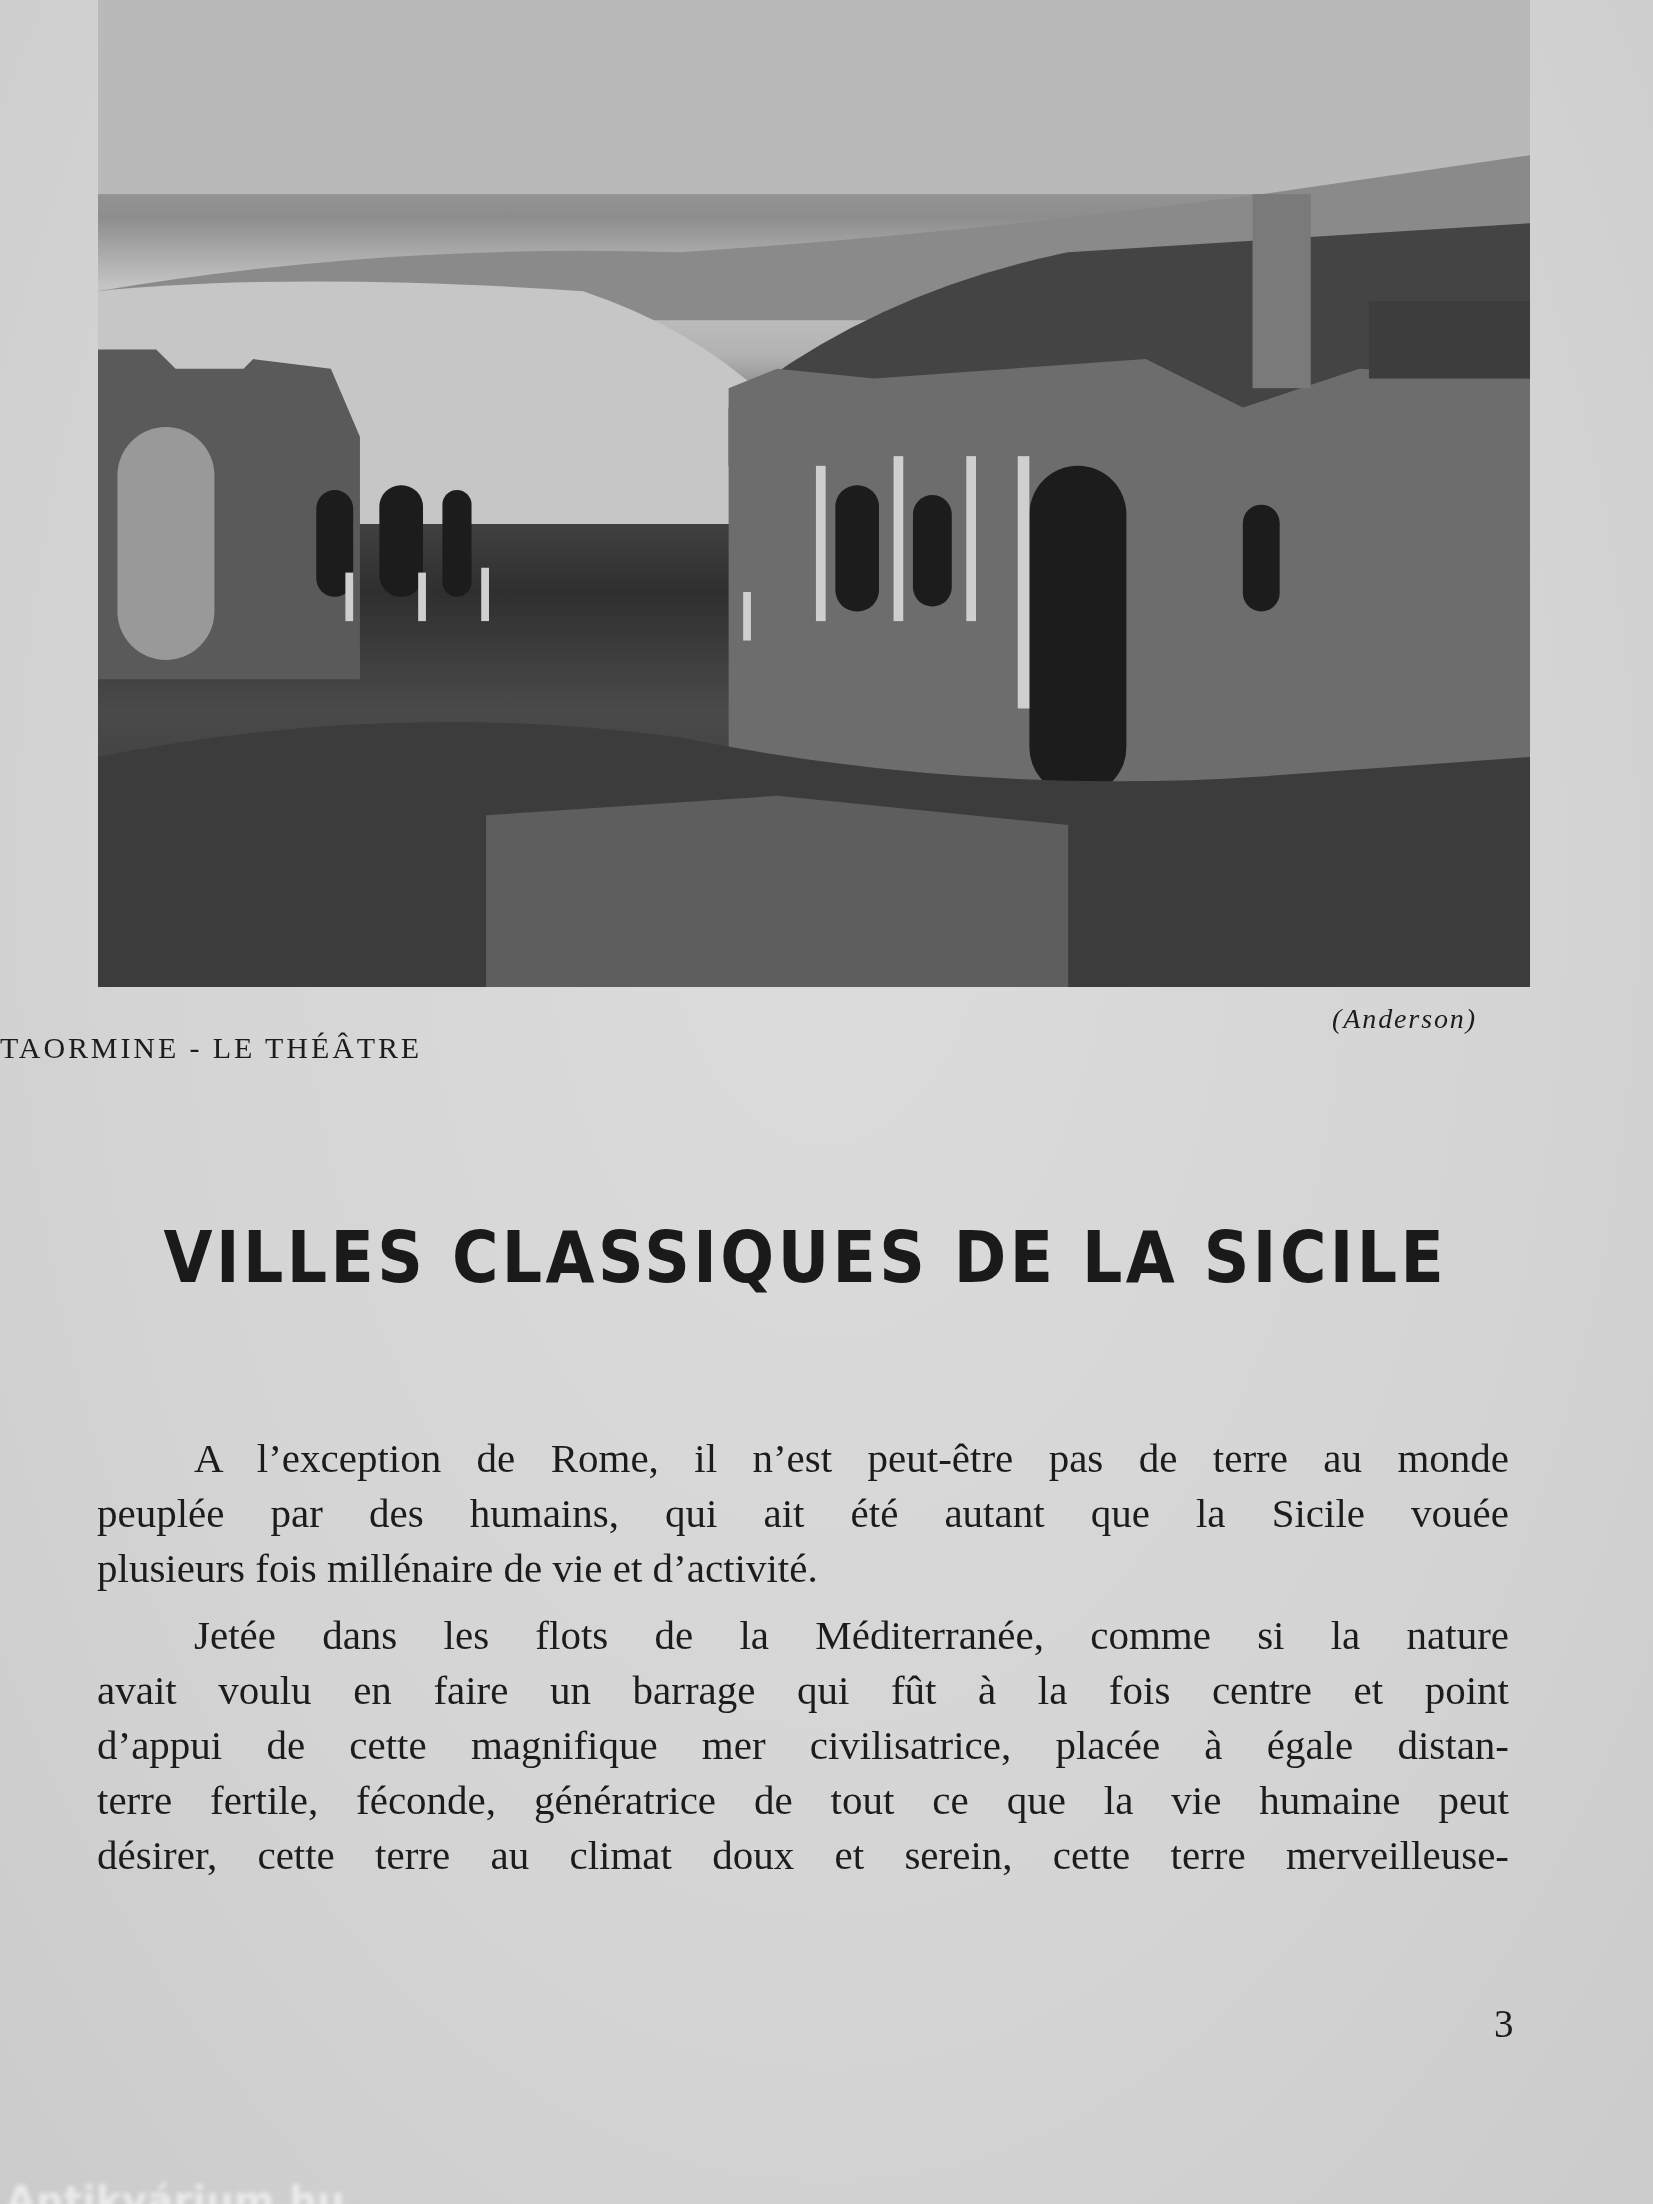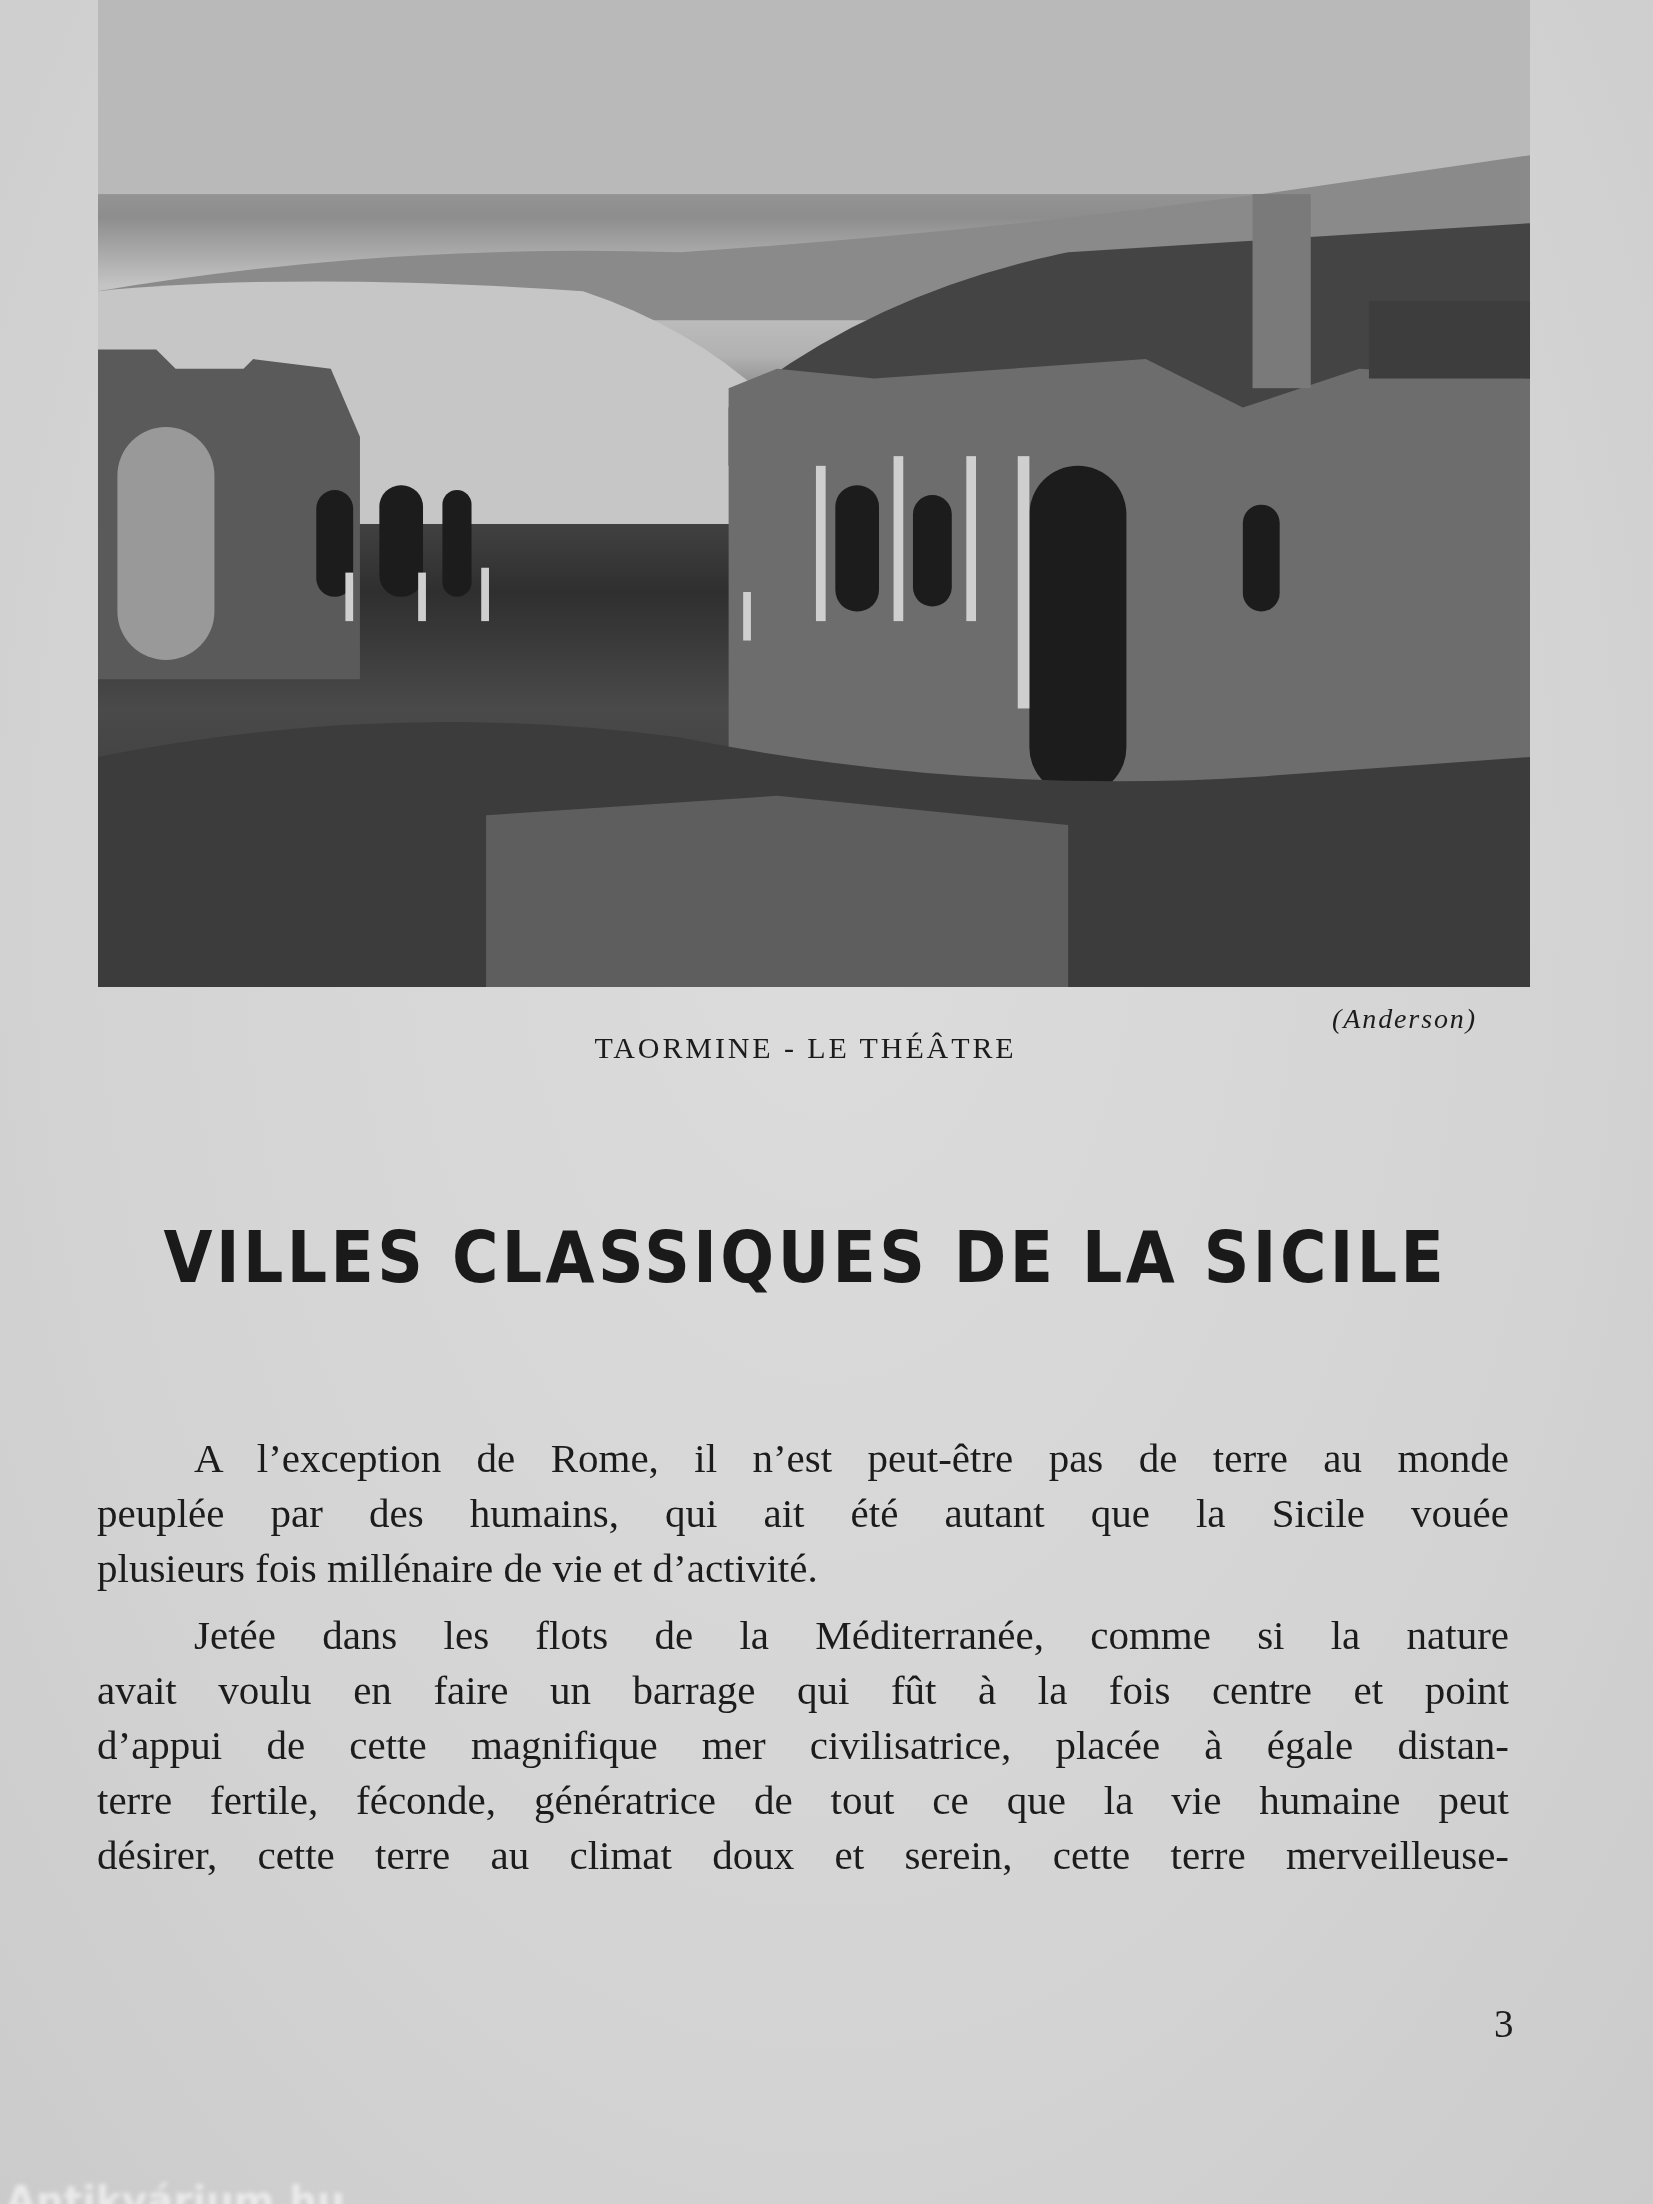--- a/index.html
+++ b/index.html
@@ -13,21 +13,21 @@
     position:absolute; left:98px; top:0; width:1432px; height:987px;
     background:
       linear-gradient(180deg, #bdbdbd 0%, #a9a9a9 12%, #8d8d8d 22%, #c4c4c4 29%, #b2b2b2 36%, #555 45%, #2f2f2f 60%, #4a4a4a 72%, #3a3a3a 85%, #2a2a2a 100%);
     overflow:hidden;
   }
   .photo svg { position:absolute; left:0; top:0; width:100%; height:100%; }
   .credit {
     position:absolute; left:1332px; top:1003px; font-style:italic; font-size:28px; letter-spacing:1.9px;
   }
   .caption {
-    position:absolute; left:0; width:1611px; top:1031px; text-align:center; font-size:30px; letter-spacing:2.9px;
+    position:absolute; left:0; width:1611px; top:1031px; font-size:30px; letter-spacing:2.9px;
   }
   .title {
     position:absolute; left:0; width:1611px; top:1215px; text-align:center;
     font-family:"DejaVu Sans", sans-serif; font-weight:bold; font-size:72px; letter-spacing:3.9px;
     transform:scaleX(0.88); transform-origin:805px 0; color:#1a1a1a;
   }
   .body-text {
     position:absolute; left:85px; width:1436px; top:1419px;
     font-size:41px; line-height:55px; text-align:justify;
   }

